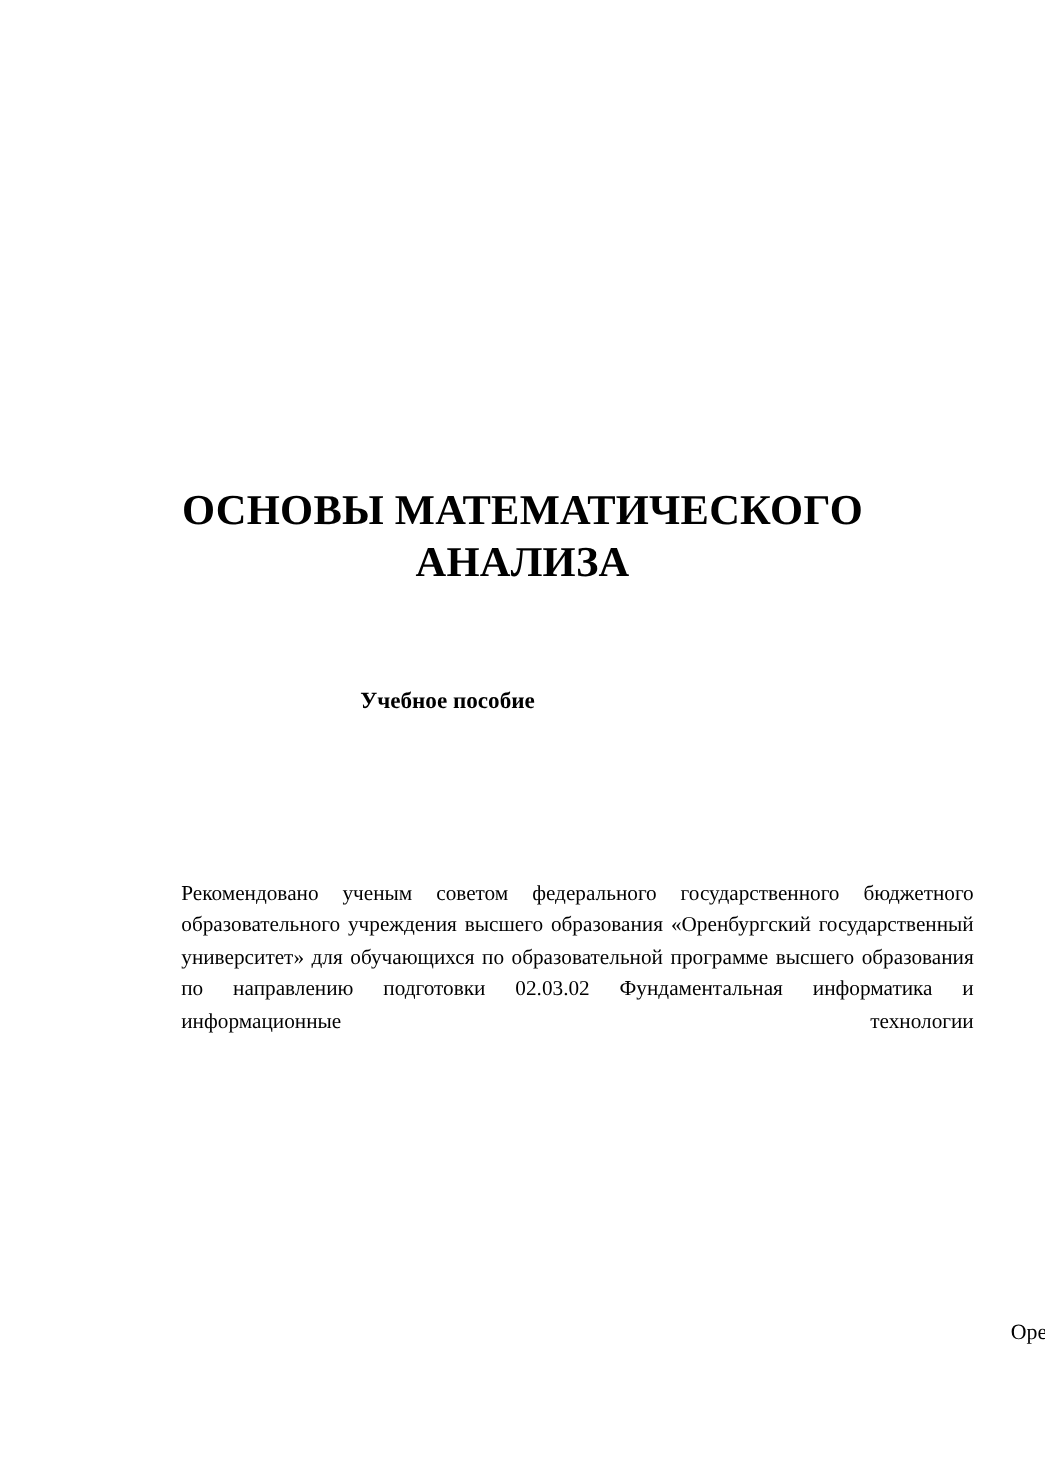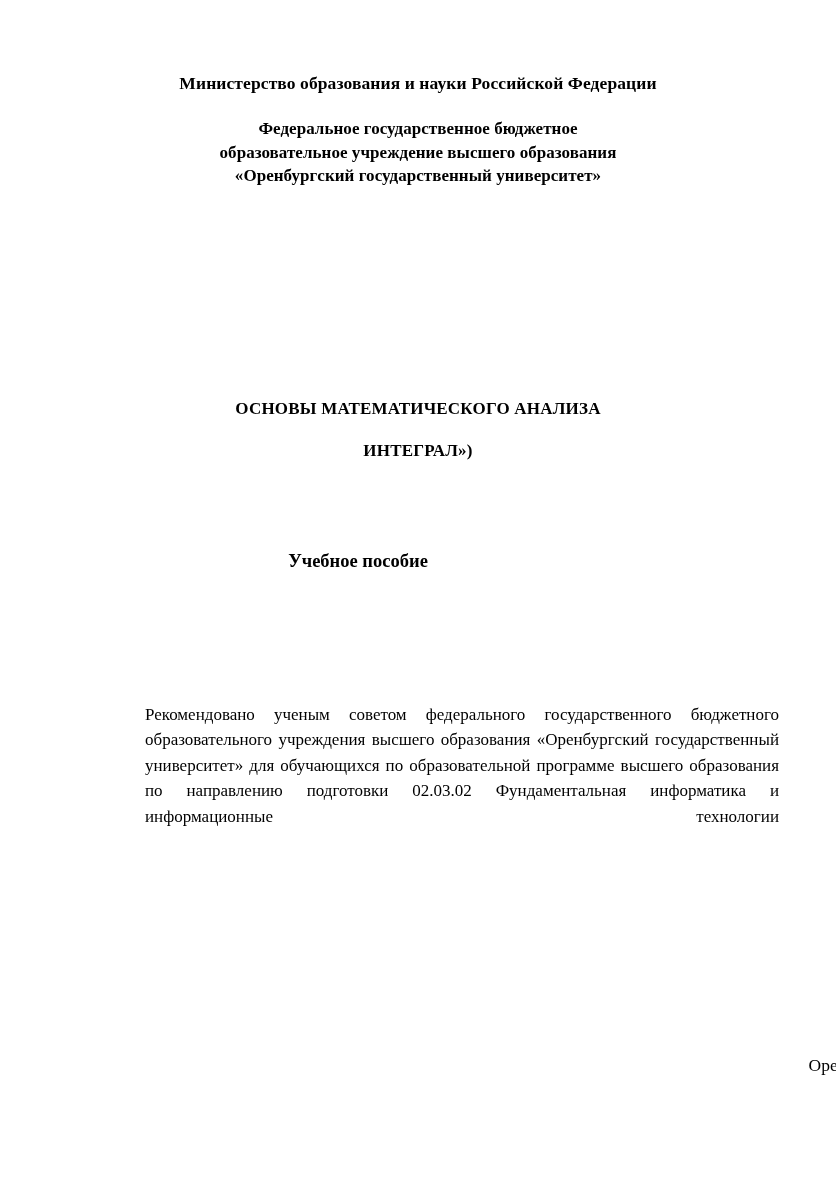--- a/index.html
+++ b/index.html
@@ -57,21 +57,21 @@
 
   .title-block {
     position: absolute;
     left: 60px;
     top: 388px;
     width: 716px;
     text-align: center;
   }
 
   .title-line {
-    font-size: 17px;
+    font-size: 34px;
     font-weight: bold;
     line-height: 42px;
     letter-spacing: 0.2px;
     font-family: Liberation Serif, serif;
   }
 
   
 
   .subtitle-block {
     position: absolute;
@@ -127,35 +127,23 @@
     font-size: 17.5px;
     line-height: 30px;
     font-weight: normal;
   }
 </style>
 </head>
 <body>
 
 <div class="page">
 
-  <div class="masthead">
-
-    <div class="ministry-line">Министерство образования и науки Российской Федерации</div>
-
-    <div class="institution">
-      <div class="institution-line">Федеральное государственное бюджетное</div>
-      <div class="institution-line">образовательное учреждение высшего образования</div>
-      <div class="institution-line">«Оренбургский государственный университет»</div>
-    </div>
-
-  </div>
 
   <div class="title-block">
     <div class="title-line">ОСНОВЫ МАТЕМАТИЧЕСКОГО АНАЛИЗА</div>
-    <div class="title-line">ИНТЕГРАЛ»)</div>
   </div>
 
   <div class="subtitle-block">
     <div class="subtitle-line">Учебное пособие</div>
   </div>
 
   <div class="recommendation-block">
     <p class="recommendation-text">Рекомендовано ученым советом федерального государственного бюджетного образовательного учреждения высшего образования «Оренбургский государственный университет» для обучающихся по образовательной программе высшего образования по направлению подготовки 02.03.02 Фундаментальная информатика и информационные технологии</p>
   </div>
 

